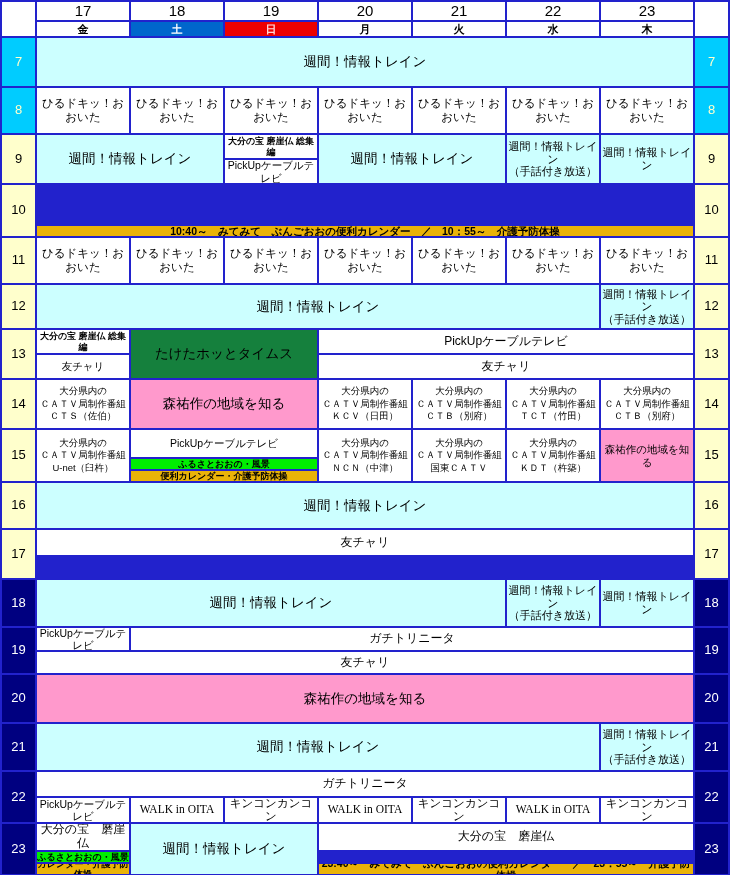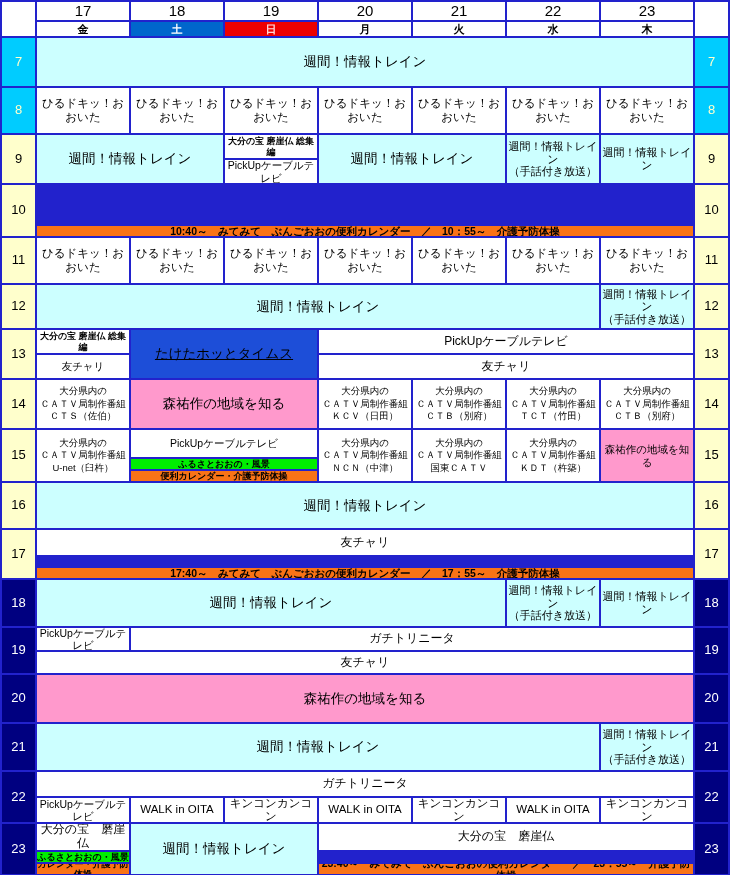--- a/index.html
+++ b/index.html
@@ -21,26 +21,26 @@
   }
   .date{font-size:15px;}
   .dow{font-size:11px;font-weight:bold;}
   .dow-sat{background:#0066CC;color:#FFFFFF;}
   .dow-sun{background:#EE0000;color:#FFD7D7;}
   .hour{font-size:13px;}
   .hour-cyan{background:#00CCFF;color:#FFFFCC;}
   .hour-yellow{background:#FFFFCC;color:#000;}
   .hour-navy{background:#000080;color:#FFFFFF;}
   .cyan{background:#CCFFFF;}
-  .bcyan{background:#1d4ed8;text-decoration:underline;}
+  .bcyan{background:#15803d;}
   .pink{background:#FF99CC;}
   .green{background:#00EE00;}
-  .orange{background:#f97316;}
+  .orange{background:#eab308;}
   .big{font-size:13.5px;}
-  .md{font-size:11.5px;}
+  .md{font-size:11.5px;font-family:Liberation Serif, serif;}
   .sm{font-size:10.5px;}
   .xs{font-size:9px;font-weight:bold;}
   .bar{font-size:10.5px;font-weight:bold;}
   .bar-s{font-size:9px;font-weight:bold;}
   .ml3{white-space:pre-line;font-size:9.5px;line-height:1.3;}
   .sign{font-size:11px;white-space:pre-line;}
 </style>
 </head>
 <body>
 
@@ -154,21 +154,20 @@
 ＫＤＴ（杵築）</div>
   <div class="cell pink sm" style="grid-area:15/8/18/9">森祐作の地域を知る</div>
   <div class="cell hour hour-yellow" style="grid-area:15/9/18/10">15</div>
 
   <div class="cell hour hour-yellow" style="grid-area:18/1/19/2">16</div>
   <div class="cell cyan big" style="grid-area:18/2/19/9">週間！情報トレイン</div>
   <div class="cell hour hour-yellow" style="grid-area:18/9/19/10">16</div>
 
   <div class="cell hour hour-yellow" style="grid-area:19/1/22/2">17</div>
   <div class="cell" style="grid-area:19/2/20/9">友チャリ</div>
-  <div class="cell orange bar" style="grid-area:21/2/22/9">17:40～　みてみて　ぶんごおおの便利カレンダー　／　17：55～　介護予防体操</div>
   <div class="cell hour hour-yellow" style="grid-area:19/9/22/10">17</div>
 
   <div class="cell hour hour-navy" style="grid-area:22/1/23/2">18</div>
   <div class="cell cyan big" style="grid-area:22/2/23/7">週間！情報トレイン</div>
   <div class="cell cyan sign" style="grid-area:22/7/23/8">週間！情報トレイン
 （手話付き放送）</div>
   <div class="cell cyan sign" style="grid-area:22/8/23/9">週間！情報トレイン</div>
   <div class="cell hour hour-navy" style="grid-area:22/9/23/10">18</div>
 
   <div class="cell hour hour-navy" style="grid-area:23/1/25/2">19</div>

